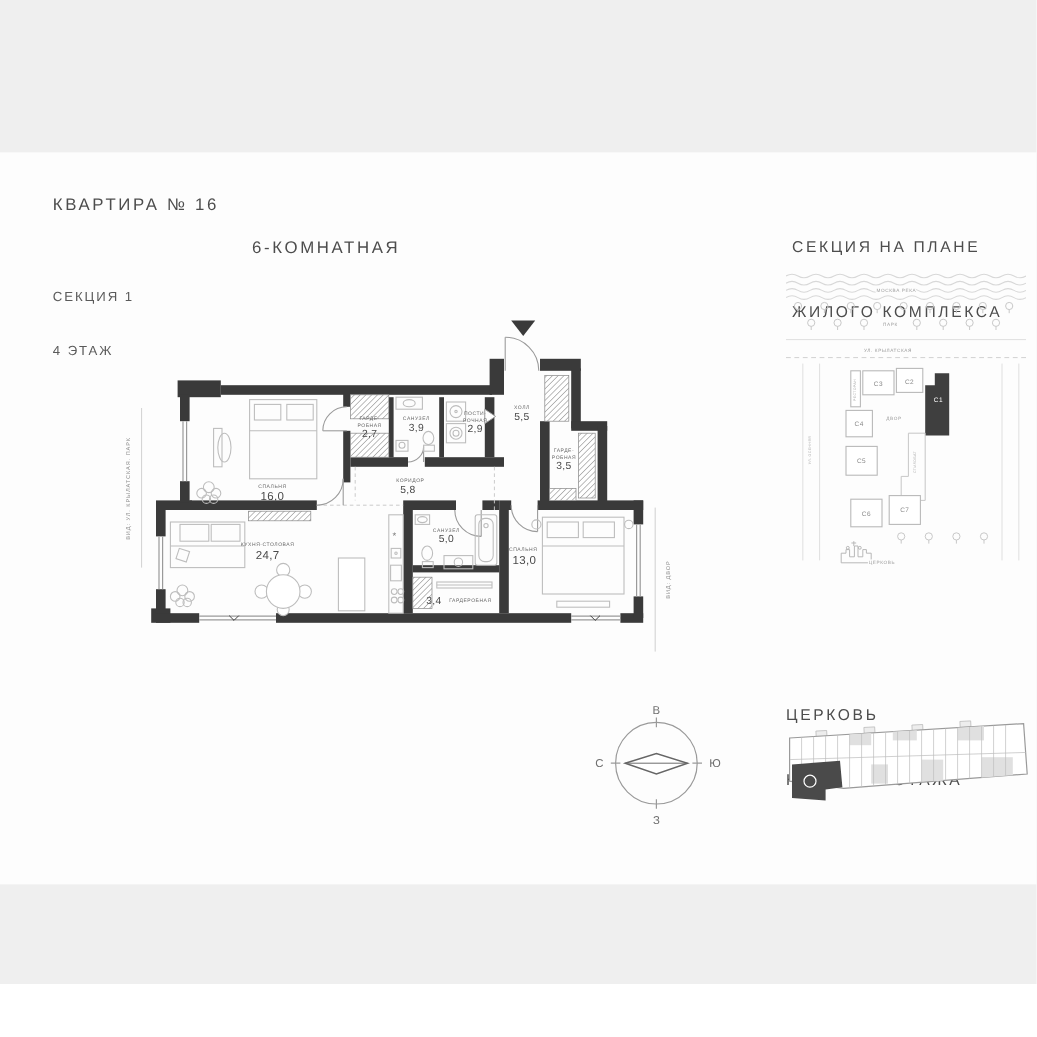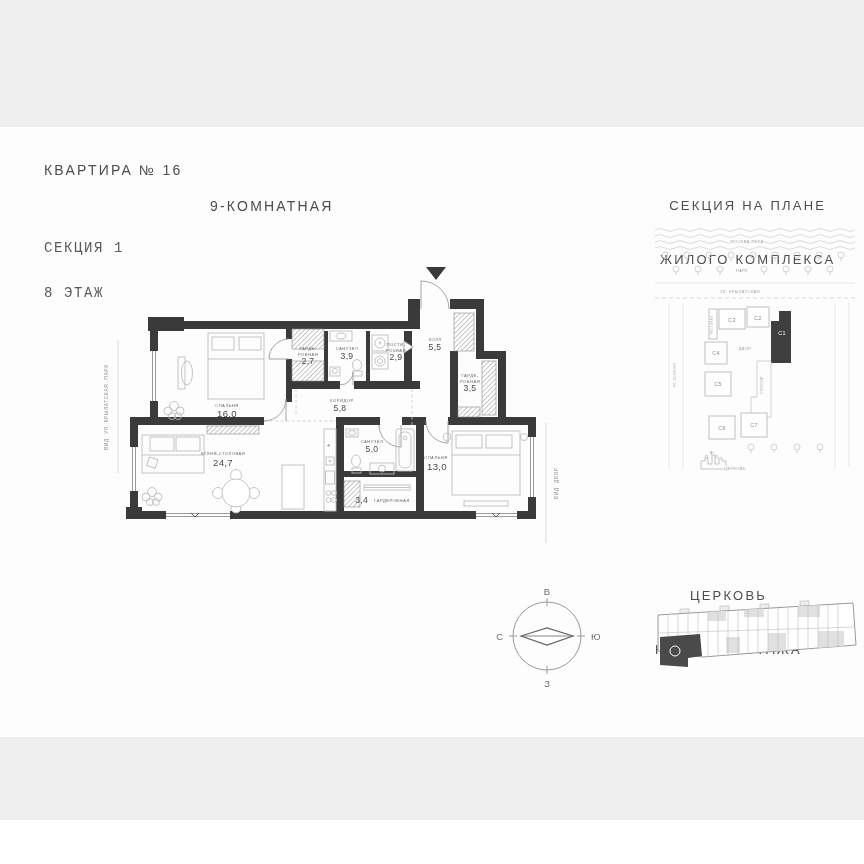--- a/index.html
+++ b/index.html
@@ -1,21 +1,21 @@
 <!DOCTYPE html>
 <html><head>
 <meta charset="utf-8">
 <style>
   html,body{margin:0;padding:0;}
   .page{position:relative;width:864px;height:820px;background:#efefef;overflow:hidden;
         font-family:"Liberation Sans", sans-serif;color:#4a4a4a;}
   .card{position:absolute;left:0;top:127px;width:864px;height:610px;background:#fdfdfd;}
   .hd-big{position:absolute;font-size:14px;letter-spacing:2.2px;color:#4d4d4d;line-height:18px;white-space:pre;}
-  .hd-small{position:absolute;font-size:14px;letter-spacing:1.6px;color:#5a5a5a;line-height:15px;white-space:pre;font-family:Liberation Mono, monospace;}
-  .hd-right{position:absolute;font-size:13px;letter-spacing:2.2px;color:#4d4d4d;line-height:18px;white-space:pre;text-align:center;}
+  .hd-small{position:absolute;font-size:11px;letter-spacing:1.6px;color:#5a5a5a;line-height:15px;white-space:pre;}
+  .hd-right{position:absolute;font-size:13px;letter-spacing:2.2px;color:#4d4d4d;line-height:18px;white-space:pre;}
   svg{position:absolute;}
   svg text{font-family:"Liberation Sans", sans-serif;}
   .room-name{font-size:4.2px;letter-spacing:0.45px;fill:#6a6a6a;}
   .room-area{font-size:8.6px;letter-spacing:0.3px;fill:#4a4a4a;}
   .room-area-big{font-size:9.6px;letter-spacing:0.3px;fill:#4a4a4a;}
   .site-lbl{font-size:3.9px;letter-spacing:0.5px;fill:#9d9d9d;paint-order:stroke;stroke:#fdfdfd;stroke-width:2px;}
   .site-bld{font-size:5.4px;letter-spacing:0.4px;fill:#8b8b8b;}
   .site-tiny{font-size:3px;letter-spacing:0.3px;fill:#adadad;}
   .vid-lbl{font-size:4.6px;letter-spacing:0.8px;fill:#8e8e8e;}
   .compass-lbl{font-size:9.5px;fill:#6f6f6f;}
@@ -31,24 +31,24 @@
 </style>
 </head>
 <body>
 
 <div class="page">
   <div class="card">
 
     <div class="hd-big" style="left:44px;top:34px;">КВАРТИРА № 16</div>
     <div class="hd-small" style="left:44px;top:84px;">
       <div>СЕКЦИЯ 1</div>
-      <div>8 ЭТАЖ</div>
+      <div>4 ЭТАЖ</div>
     </div>
     <div class="hd-big" style="left:210px;top:34px;">
-      <div>9-КОМНАТНАЯ</div>
+      <div>6-КОМНАТНАЯ</div>
     </div>
     <div class="hd-right" style="left:660px;top:34px;">
       <div>СЕКЦИЯ НА ПЛАНЕ</div>
       <div>ЖИЛОГО КОМПЛЕКСА</div>
     </div>
     <div class="hd-right" style="left:655px;top:424px;">
       <div>ЦЕРКОВЬ</div>
       <div>НА ПЛАНЕ ЭТАЖА</div>
     </div>
 

